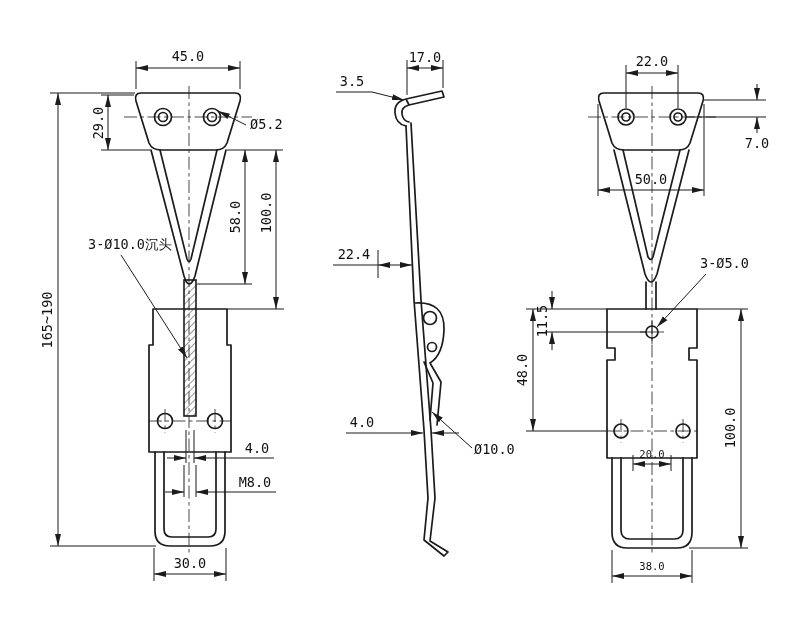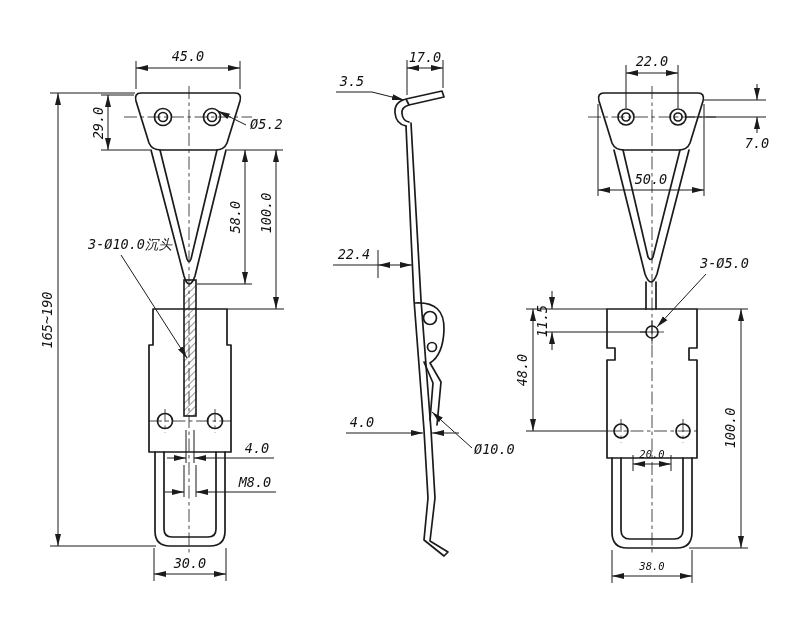--- a/index.html
+++ b/index.html
@@ -1,16 +1,16 @@
 <!DOCTYPE html>
 <html><head>
 <meta charset="utf-8">
 <style>
   html,body{margin:0;padding:0;background:#ffffff;}
-  .sheet{position:relative;width:799px;height:625px;background:#ffffff;overflow:hidden;font-style:italic;}
+  .sheet{position:relative;width:799px;height:625px;background:#ffffff;overflow:hidden;}
   svg{display:block;}
   .part{fill:none;stroke:#1b1b1b;stroke-width:1.7;stroke-linejoin:round;stroke-linecap:round;}
   .rod{stroke:#1b1b1b;stroke-width:1.6;}
   .dimln{fill:none;stroke:#1b1b1b;stroke-width:1;}
   .cl{fill:none;stroke:#1b1b1b;stroke-width:.8;stroke-dasharray:13 3.5 3.5 3.5;}
   .ch{fill:none;stroke:#1b1b1b;stroke-width:.8;}
   text{font-family:"DejaVu Sans Mono","DejaVu Sans",monospace;font-size:13.5px;fill:#111;}
   .mid{text-anchor:middle;}
   .t-s{font-size:10.5px;}
 </style>

